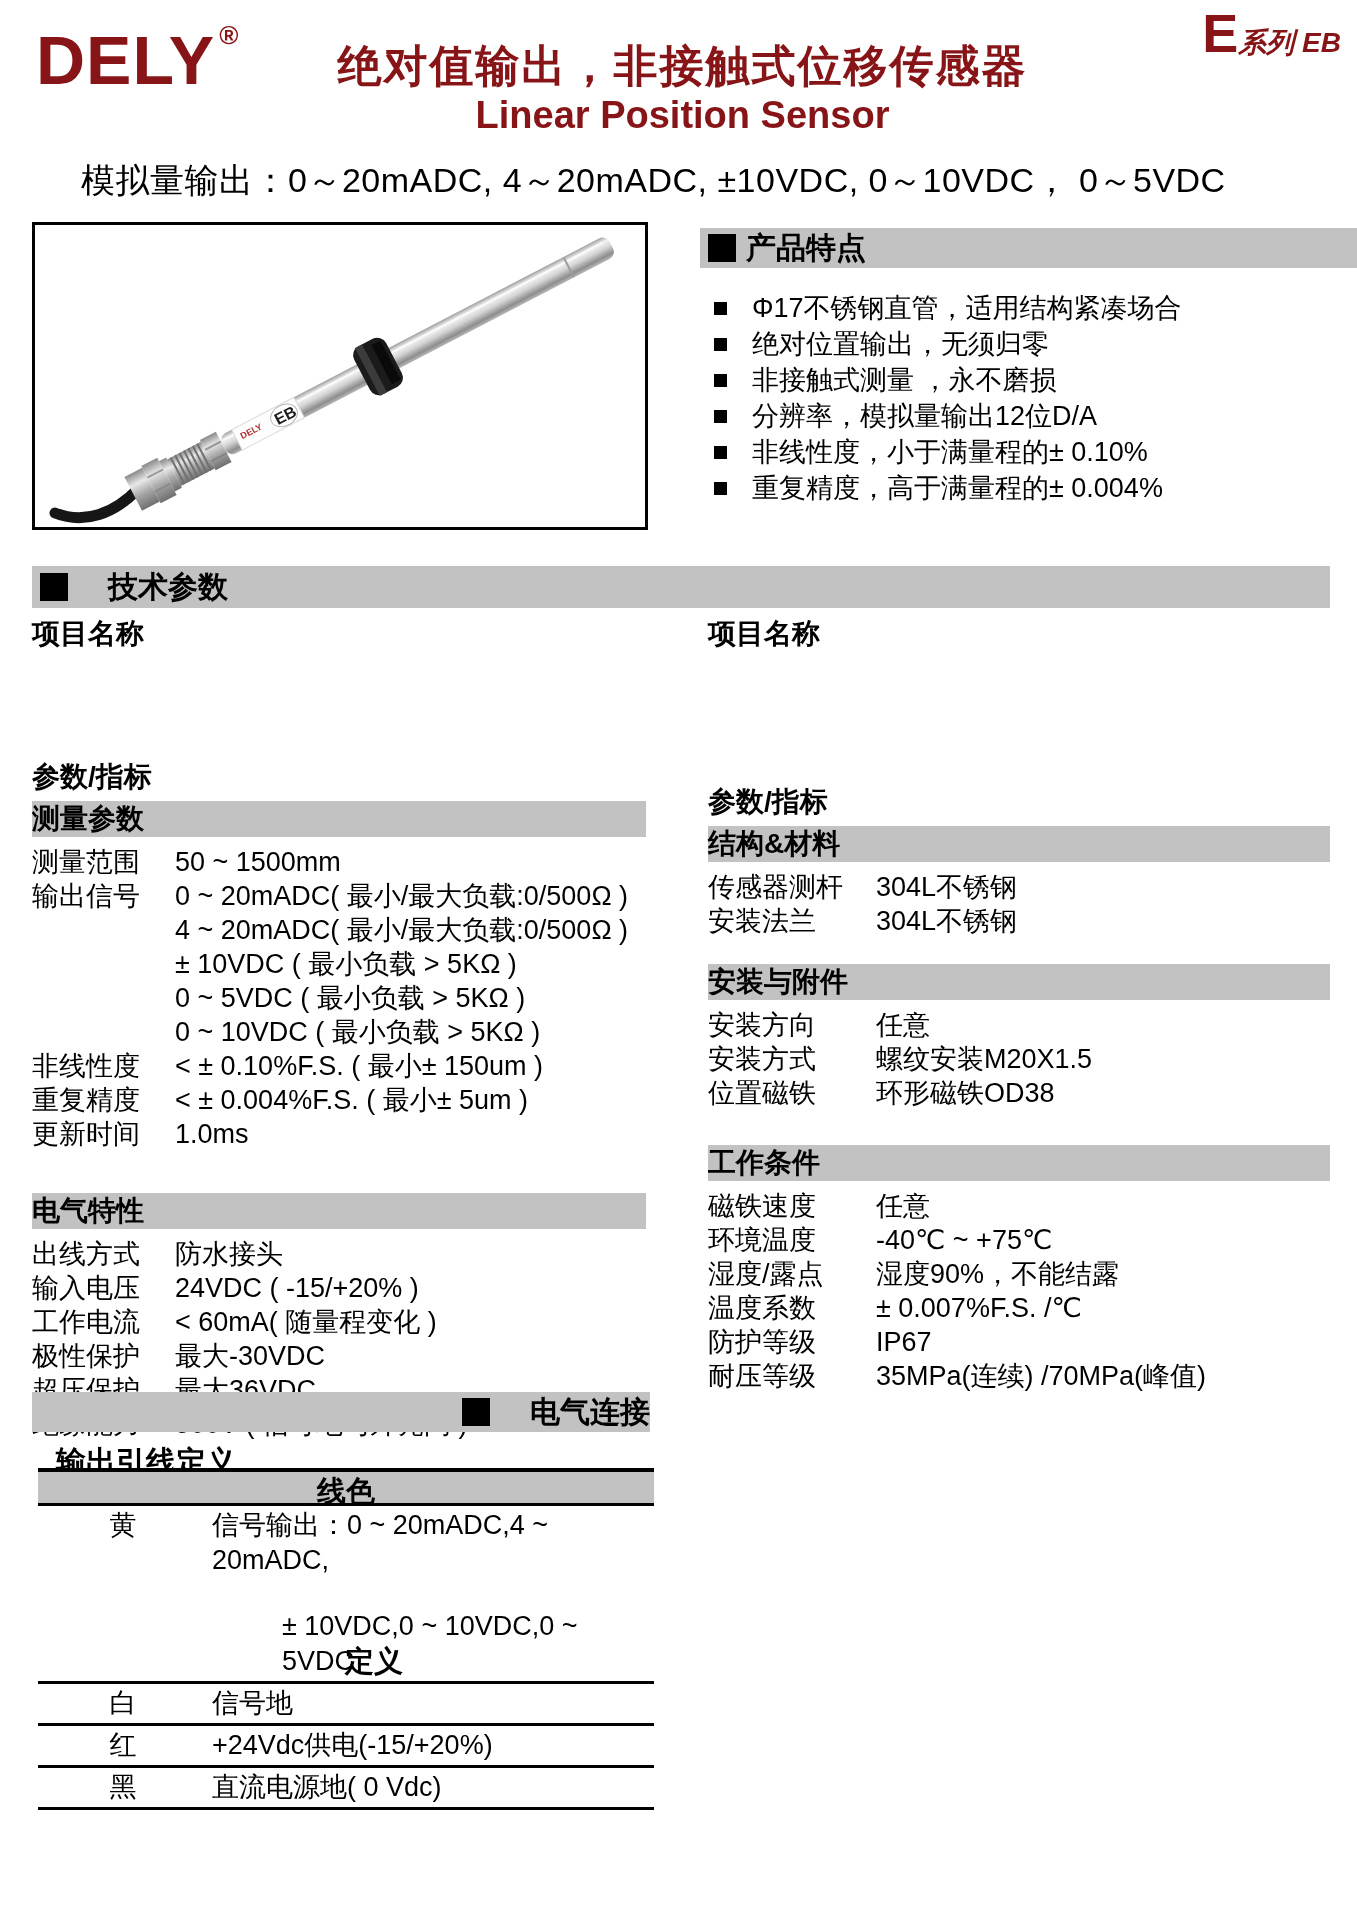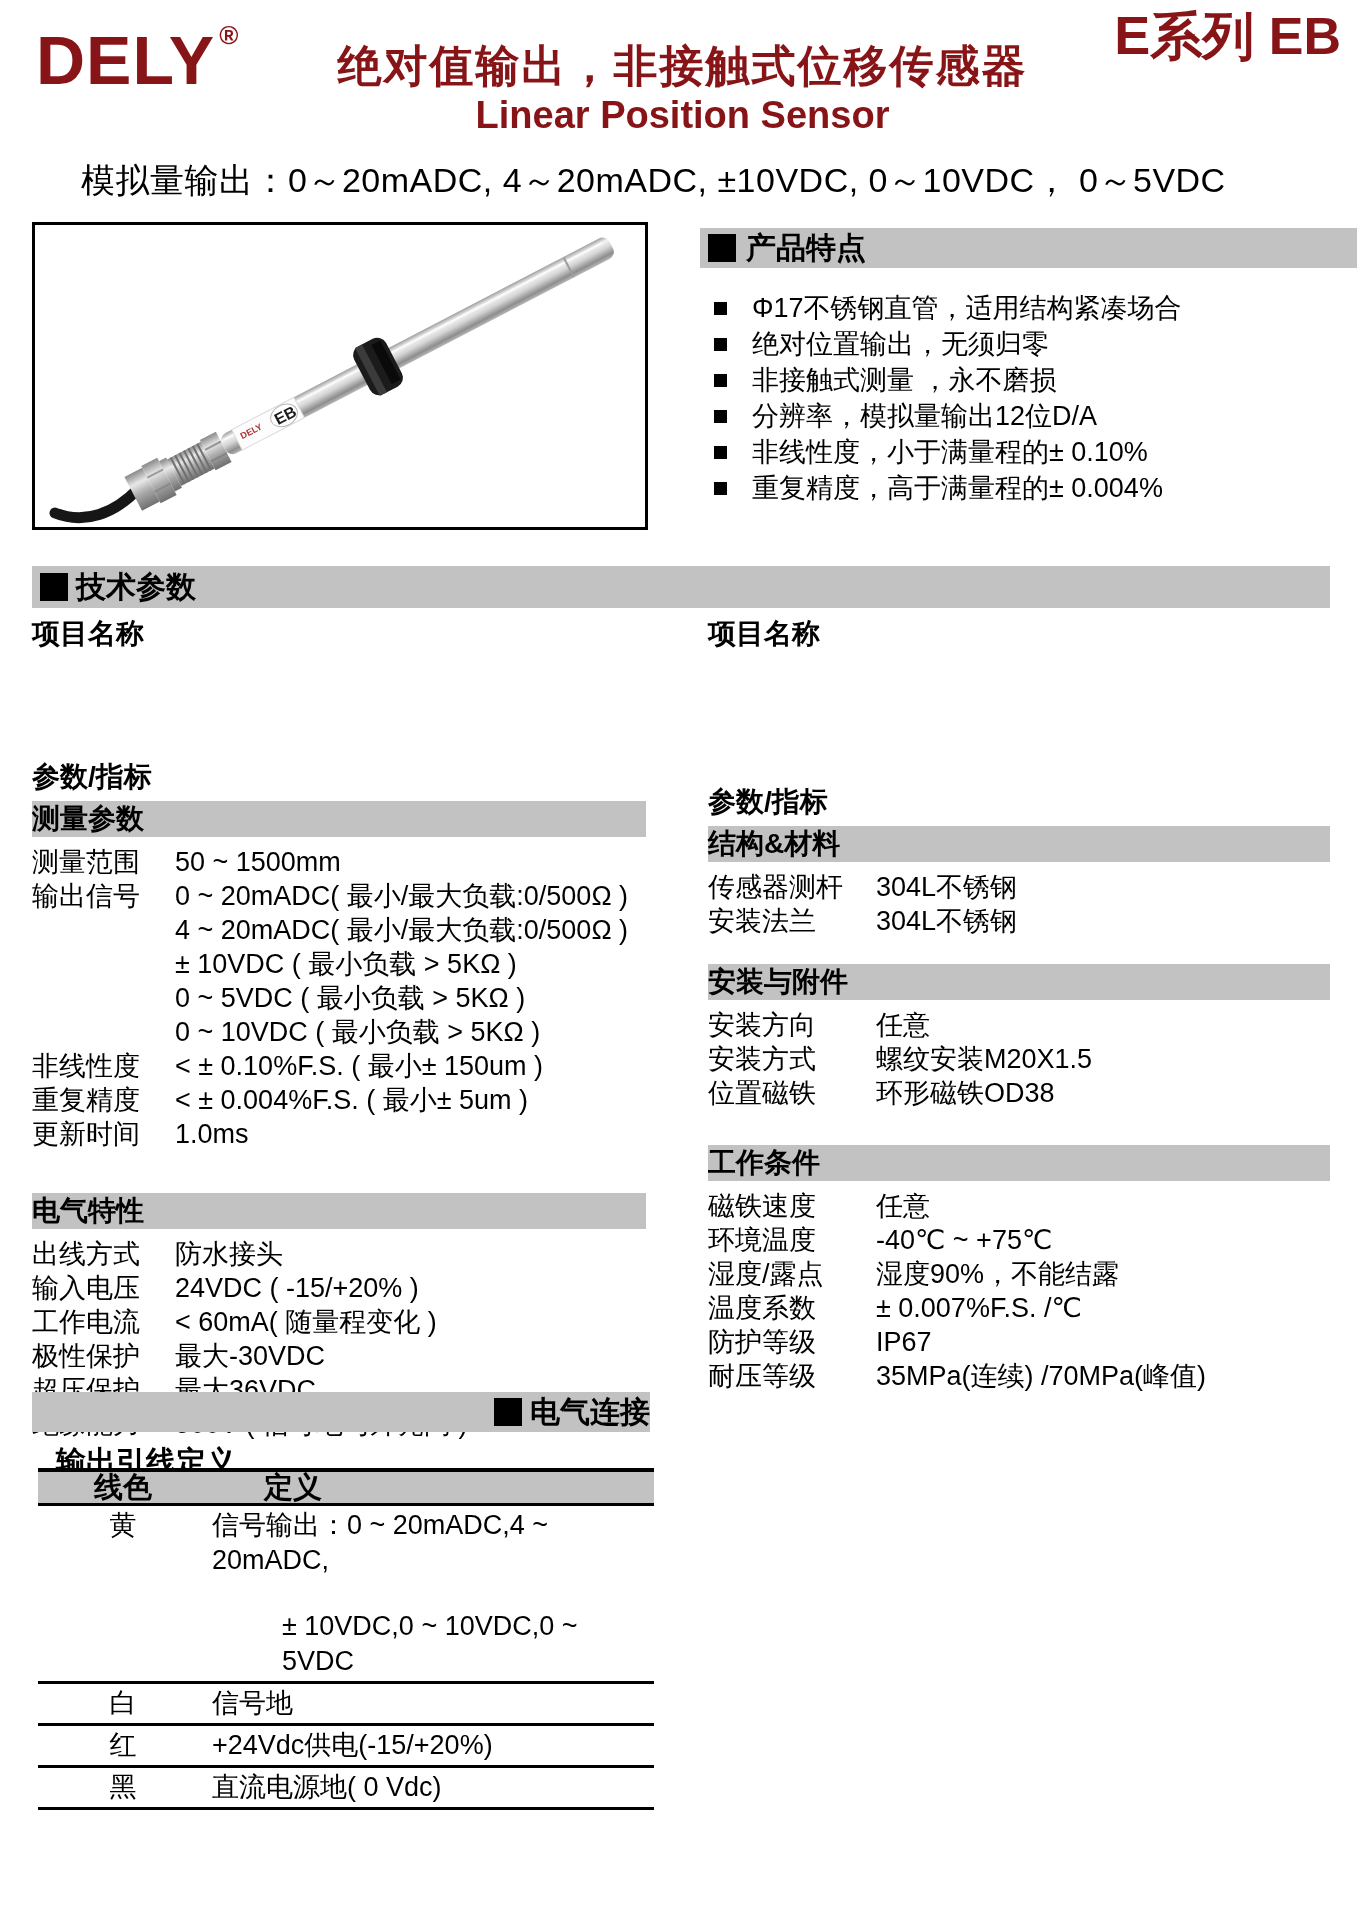--- a/index.html
+++ b/index.html
@@ -16,34 +16,34 @@
     font-family:"Liberation Sans","DejaVu Sans",sans-serif;
     overflow:hidden;
   }
   .abs{position:absolute;}
 
   
   .brand{left:36px;top:22px;color:var(--red);font-weight:bold;font-size:68px;line-height:1;letter-spacing:1px;}
   .brand .reg{font-size:26px;vertical-align:40px;margin-left:4px;font-weight:bold;}
   .series{right:16px;top:2px;color:var(--red);font-weight:bold;white-space:nowrap;}
   .series .series-e{font-size:54px;}
-  .series .series-rest{font-size:52px;}
+  .series .series-rest{font-size:28px;font-style:italic;}
   .titles{left:330px;top:42px;width:705px;text-align:center;color:var(--red);}
   .title-cn{font-size:44px;font-weight:bold;letter-spacing:2px;line-height:1.1;}
   .title-en{font-size:38px;font-weight:bold;margin-top:6px;line-height:1.05;}
   .analog{left:81px;top:158px;font-size:34px;font-weight:normal;letter-spacing:0.5px;white-space:nowrap;}
 
   
   .photo-box{left:32px;top:222px;width:616px;height:308px;border:3px solid #000;background:#fff;}
 
   
   .bar{background:var(--gray);display:flex;align-items:center;font-size:30px;font-weight:bold;padding-left:8px;}
   .sq{width:28px;height:28px;background:#000;flex:0 0 auto;}
   .bar .bar-label{margin-left:10px;}
-  .bar.wide-gap .bar-label{margin-left:8px;}
+  .bar.wide-gap .bar-label{margin-left:40px;}
 
   
   .features{left:700px;top:228px;width:658px;}
   .features .bar{height:40px;}
   .feature-list{margin-top:22px;list-style:none;}
   .feature-item{position:relative;padding-left:52px;font-size:27px;line-height:36px;white-space:nowrap;}
   .feature-item .fsq{position:absolute;left:14px;top:12px;width:13px;height:13px;background:#000;}
 
   
   .tech-bar{left:32px;top:566px;width:1298px;height:42px;}
@@ -59,21 +59,21 @@
   .col-right .trow .lbl{flex:0 0 168px;}
   .trow .val{flex:1;}
   .g-elec{margin-top:42px;}
   .g-mount{margin-top:26px;}
   .g-work{margin-top:35px;}
 
   
   .conn-bar{left:32px;top:1392px;width:618px;height:40px;justify-content:flex-end;}
   .conn-sub{left:56px;top:1442px;font-size:30px;font-weight:bold;}
   .conn-table{left:38px;top:1468px;width:616px;}
-  .ct-head{display:flex;align-items:center;background:var(--gray);border-top:4px solid #000;border-bottom:3px solid #000;height:38px;font-size:29px;font-weight:bold;}
+  .ct-head{display:flex;align-items:center;background:var(--gray);border-top:4px solid #000;border-bottom:3px solid #000;height:38px;font-size:29px;font-weight:bold;flex-direction:column;}
   .ct-color-col{flex:0 0 170px;text-align:center;}
   .ct-head .ct-def-col{flex:1;padding-left:56px;}
   .ct-row{display:flex;border-bottom:3px solid #000;padding:2px 0;font-size:27px;line-height:35px;}
   .ct-row .ct-def-col{flex:1;padding-left:4px;}
   .def2{margin-left:70px;margin-top:31px;}
 
   svg text{font-family:"Liberation Sans","DejaVu Sans",sans-serif;}
 </style>
 </head>
 <body>

